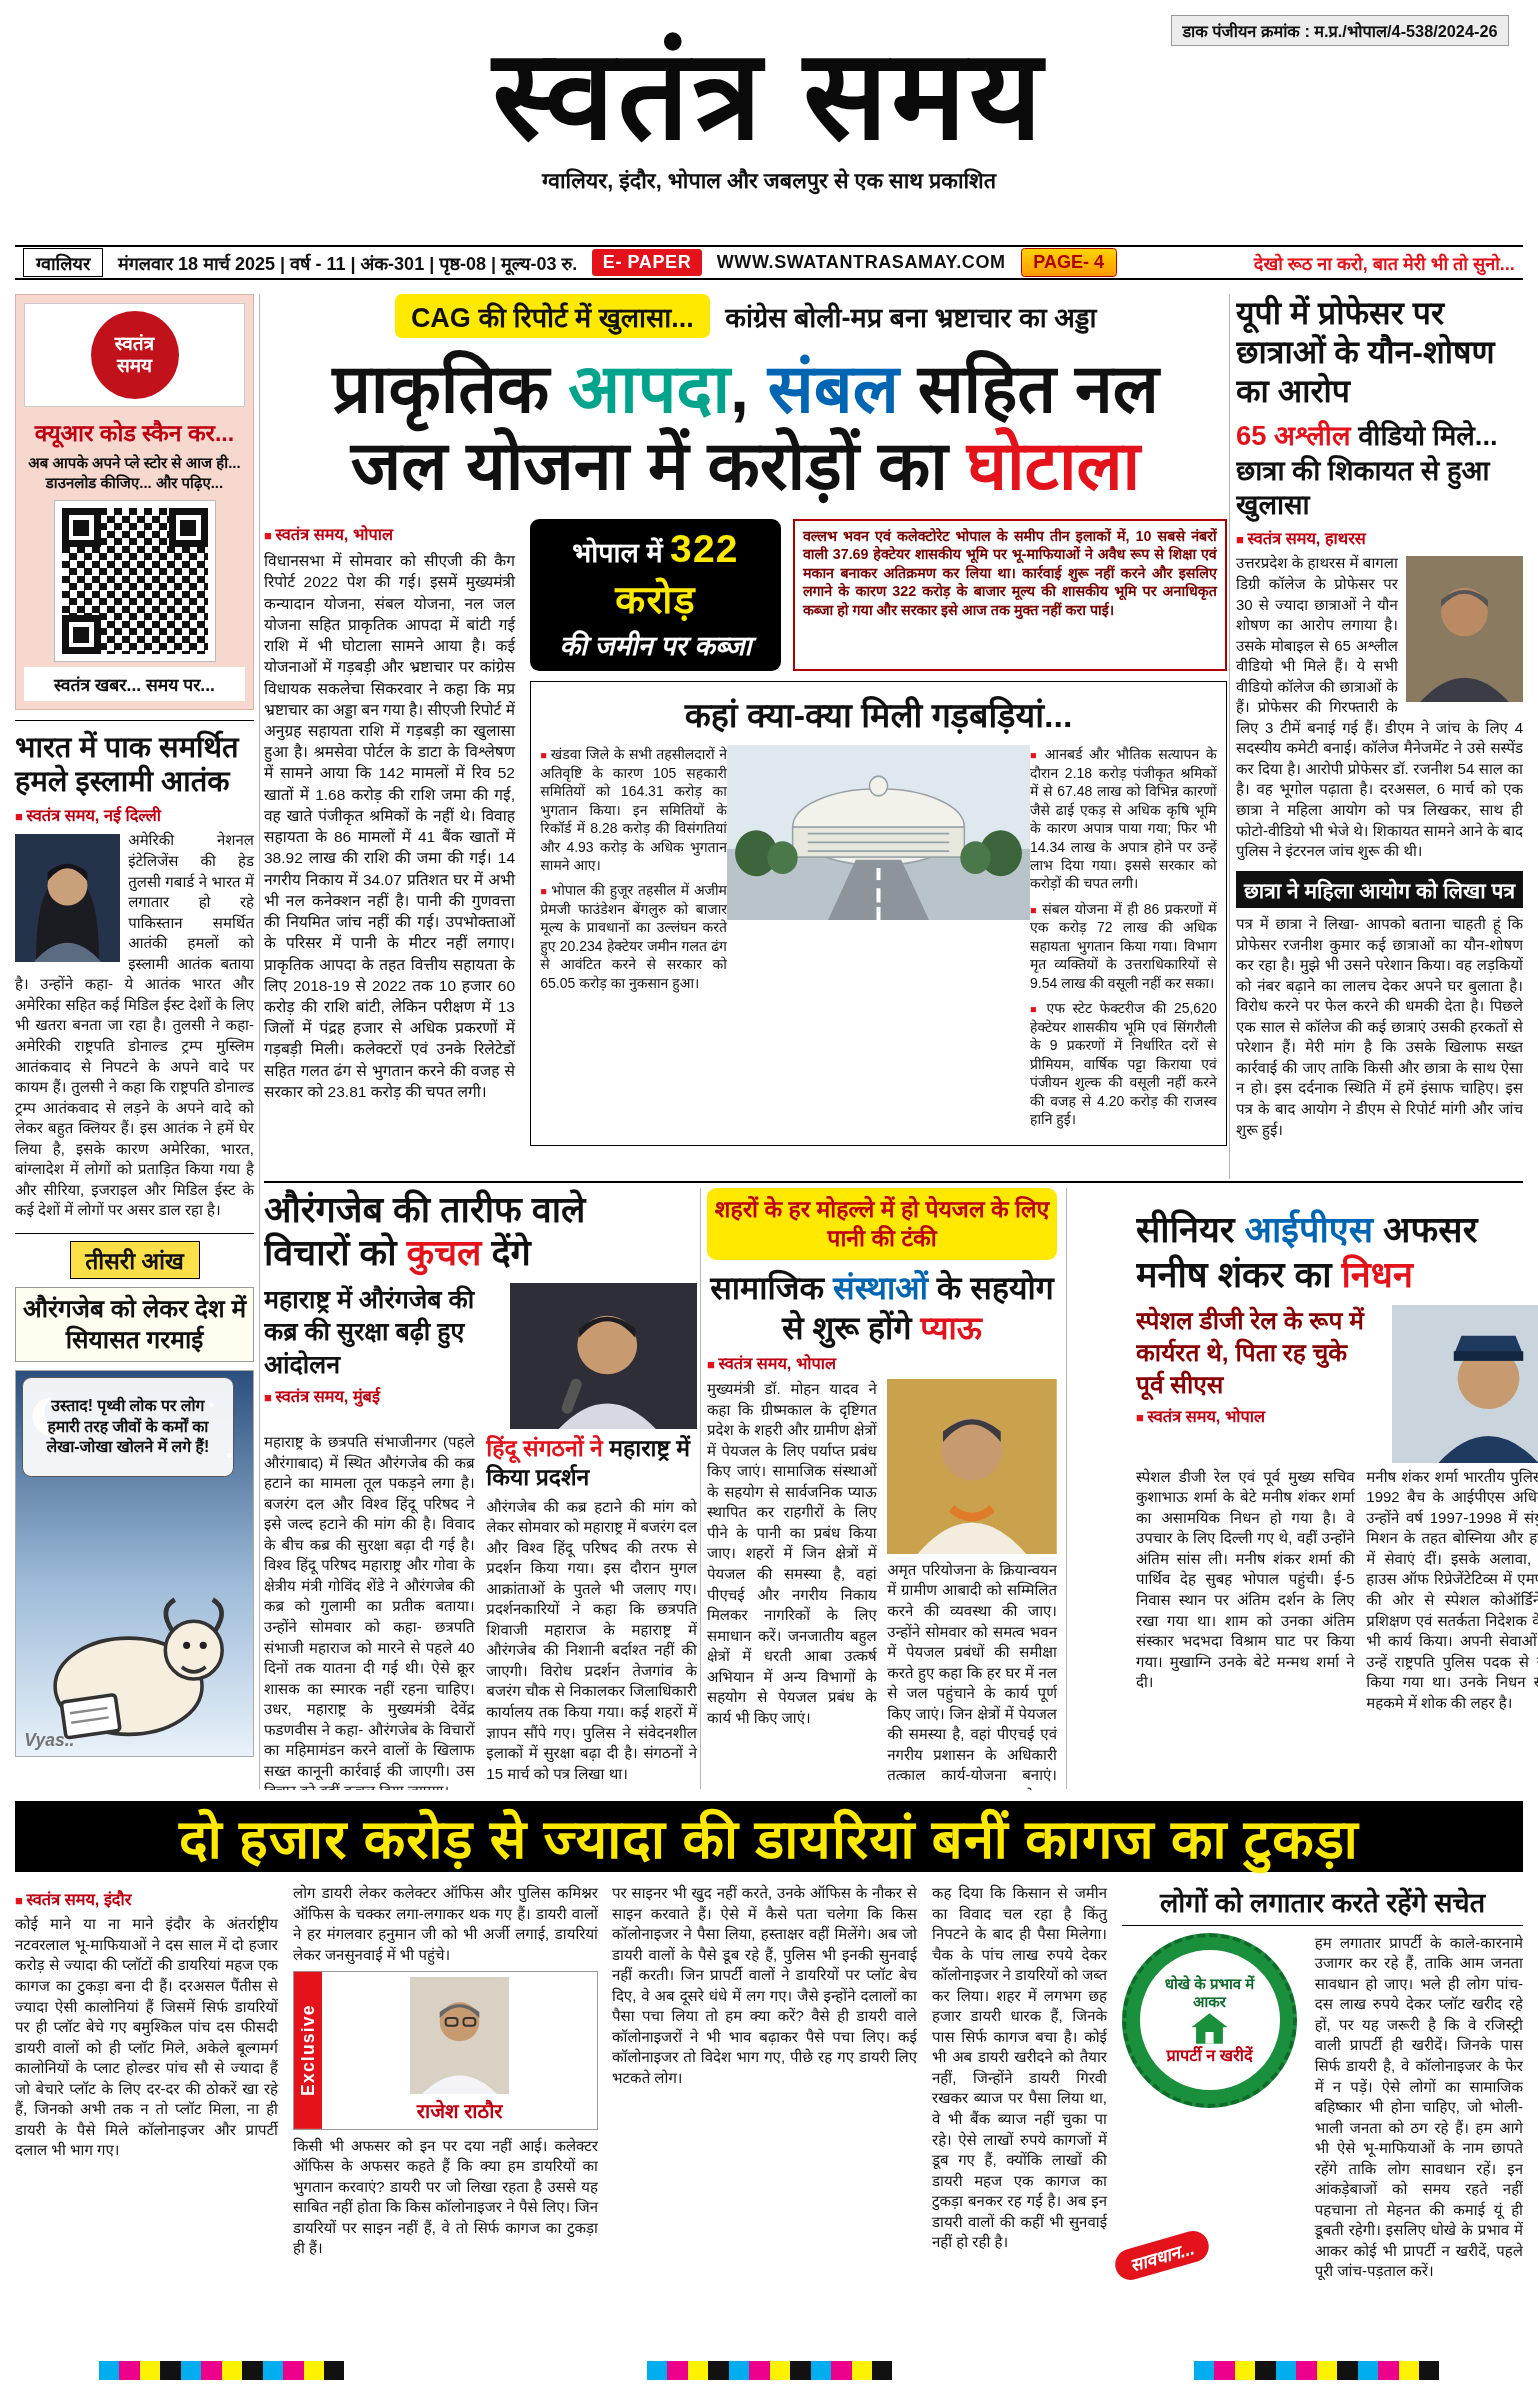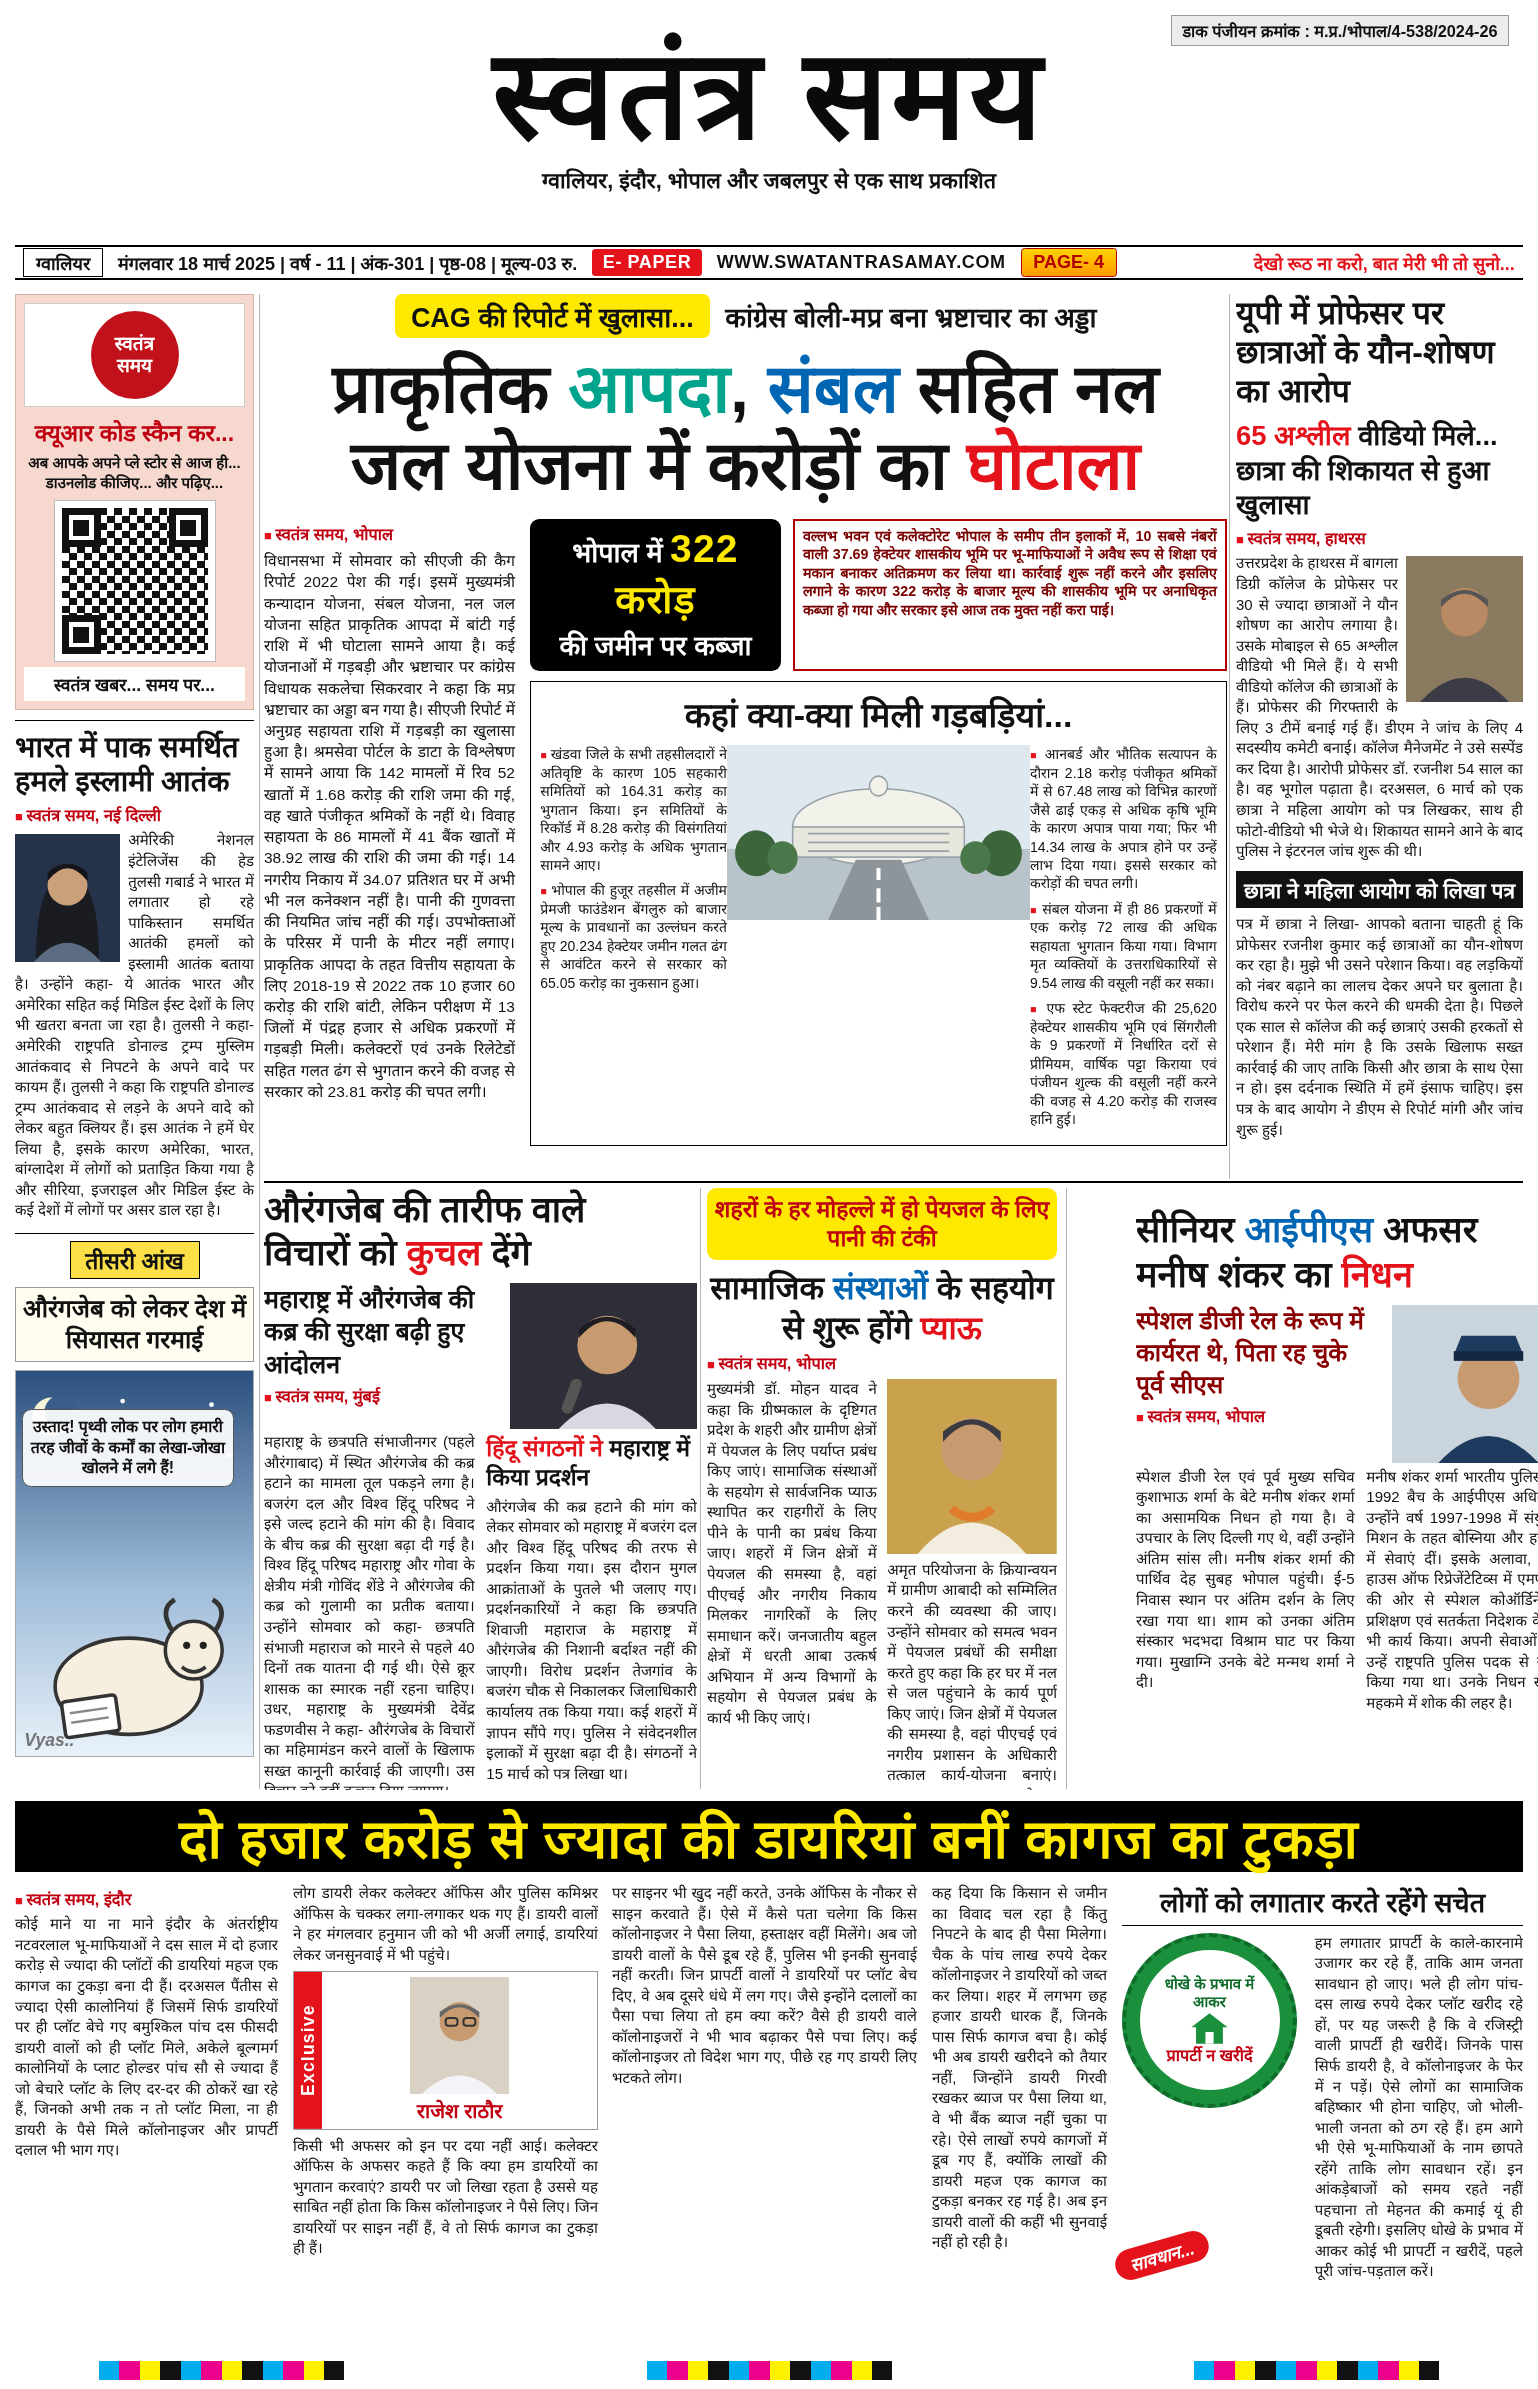--- a/index.html
+++ b/index.html
@@ -46,38 +46,38 @@
   .pak{border-top:1.8px solid #000;margin-top:10.5px;padding-top:8.2px;}
   .pak h2{margin:0;font-size:29px;line-height:1.2;font-weight:900;}
   .pak .photo{float:left;width:105px;height:128px;margin:3.5px 8.2px 3.5px 0;}
   .teesri{border-top:1.8px solid #000;margin-top:11.7px;padding-top:7px;}
   .t-label{border:1.8px solid #000;display:block;width:128px;margin:0 auto;text-align:center;
            font-size:23px;font-weight:900;padding:2.3px 0;background:#fde047;}
   .t-head{border:1.2px solid #999;background:#fffdf0;font-size:24.5px;font-weight:900;text-align:center;
           line-height:1.25;padding:5.8px;margin:8.2px 0;}
   .cartoon{position:relative;height:385px;border:0.6px solid #aaa;overflow:hidden;}
   .c-cap{position:absolute;top:5.8px;left:5.8px;right:19px;background:rgba(255,255,255,.92);
-         border:1.2px solid #555;border-radius:9.3px;font-size:15.8px;font-weight:bold;padding:7px;
-         text-align:center;line-height:1.3;margin-top:32px;}
+         border:1.2px solid #555;border-radius:9.3px;font-size:15.8px;font-weight:bold;padding:18px;
+         text-align:center;line-height:1.3;}
   .c-sig{position:absolute;left:8.2px;bottom:5.8px;color:#737373;font-style:italic;font-weight:bold;font-size:17.5px;}
   
   .lead{position:absolute;left:264px;top:294px;width:963px;height:886px;overflow:hidden;}
   .kicker{display:flex;justify-content:center;align-items:center;gap:15px;font-size:27px;font-weight:900;}
   .kicker-chip{background:#ffe900;padding:3.5px 16.3px;border-radius:7px;}
   .lead-h{text-align:center;font-size:68px;font-weight:900;line-height:1.14;margin:11.7px 0 14px;}
   .lead-cols{display:flex;gap:15px;}
   .lead-left{width:251px;flex:0 0 251px;}
   .lead-left .bt{font-size:15.5px;}
   .lead-right{flex:1;min-width:0;}
   .toprow{display:flex;gap:11.7px;margin-bottom:9.3px;}
   .box322{background:#000;color:#fff;flex:0 0 251px;border-radius:9.3px;text-align:center;
           padding:8.2px 5.8px;box-sizing:border-box;}
   .box322 .l1{font-size:27px;font-weight:900;}
   .box322 .big{color:#ffe900;font-size:39px;letter-spacing:1.2px;}
-  .box322 .l2{font-size:27px;font-weight:900;margin-top:2.3px;}
+  .box322 .l2{font-size:27px;font-weight:900;margin-top:2.3px;font-style:italic;}
   .note{flex:1;border:2.3px double #b00000;padding:5.8px 8.2px;font-size:14.3px;line-height:1.3;
         font-weight:600;color:#7a0000;text-align:justify;}
   .gad{border:1.8px solid #000;padding:9.3px;box-sizing:border-box;}
   .gad-title{text-align:center;font-size:34px;font-weight:900;margin:0 0 8.2px;}
   .gad-top{display:flex;gap:0;}
   .g-col{flex:1;min-width:0;}
   .g-photo{flex:0 0 303px;}
   .g-item{font-size:14px;line-height:1.32;text-align:justify;margin-bottom:7px;}
   .g-item::before{content:"■ ";color:#e4131b;font-size:10.5px;}
   

